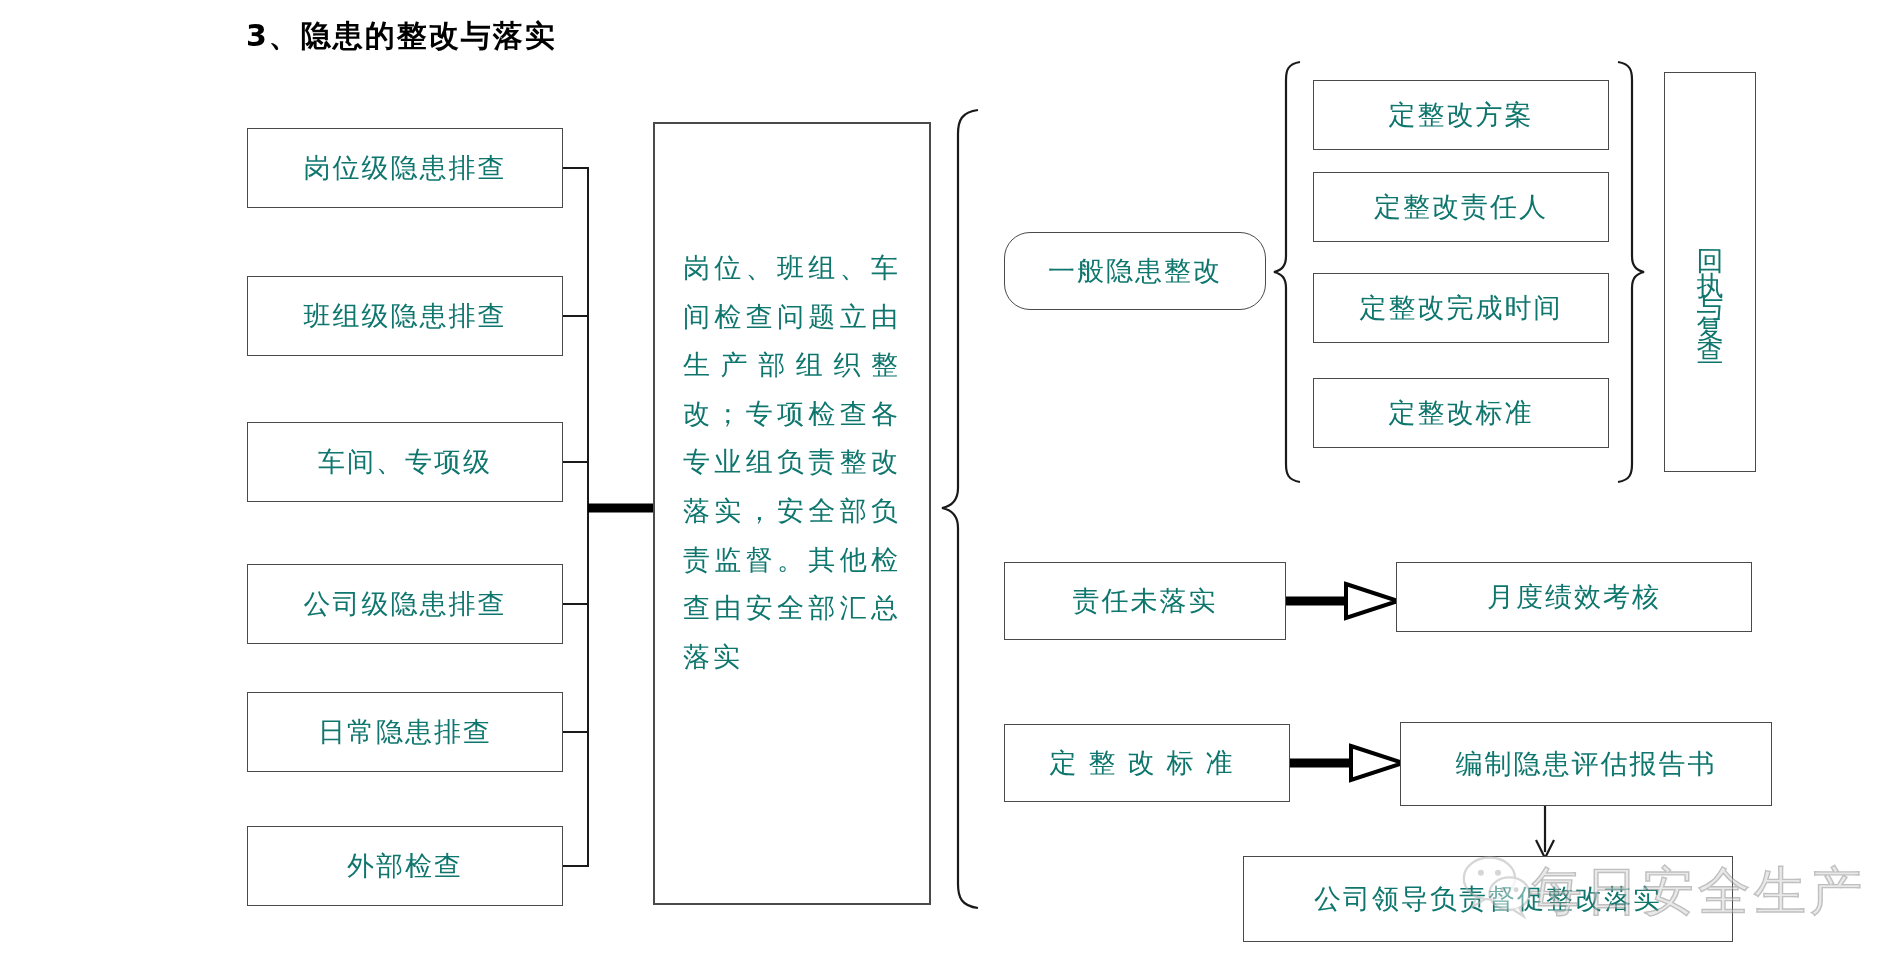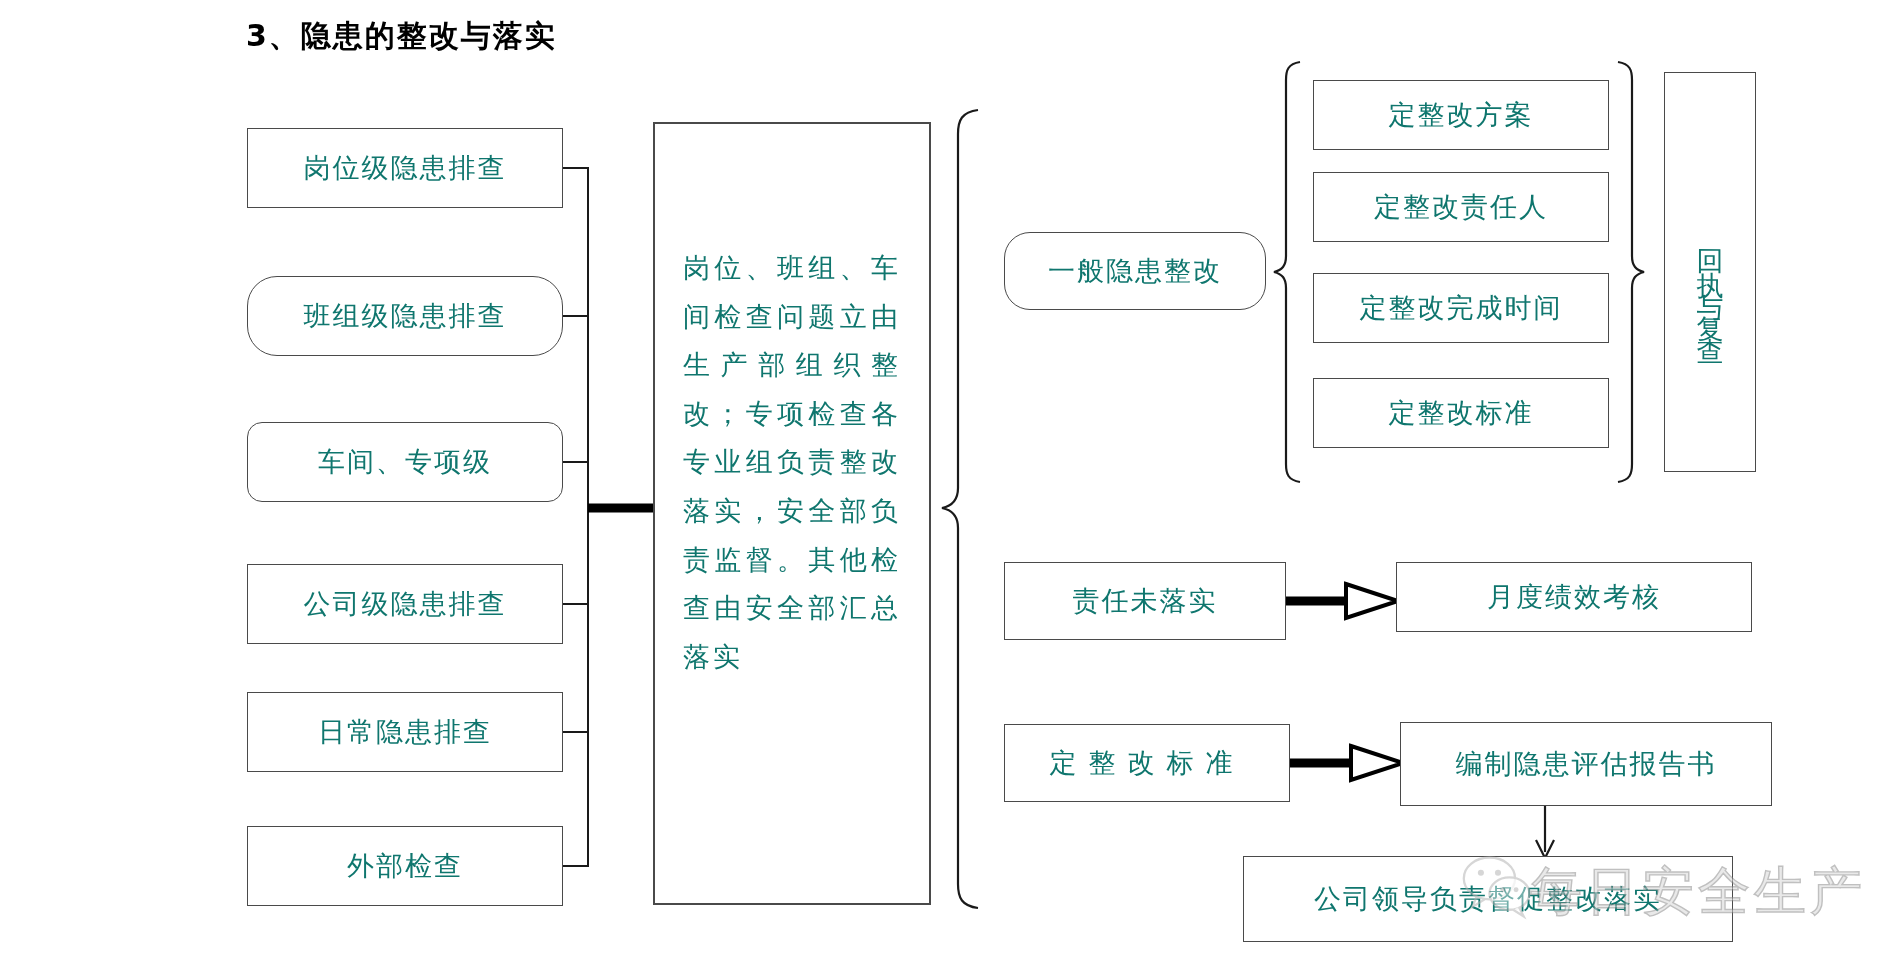--- a/index.html
+++ b/index.html
@@ -169,24 +169,24 @@
 
     <g>
       <line x1="1545" y1="806" x2="1545" y2="852" stroke="#1a1a1a" stroke-width="2.2"></line>
       <polyline points="1536,840 1545,858 1554,840" fill="none" stroke="#1a1a1a" stroke-width="2.2"></polyline>
     </g>
   </svg>
 
   <div class="box thin" style="left:247px; top:128px; width:316px; height:80px;">
     <span>岗位级隐患排查</span>
   </div>
-  <div class="box thin" style="left:247px; top:276px; width:316px; height:80px;border-radius:30px;">
+  <div class="box thin" style="left:247px; top:276px; width:316px; height:80px;">
     <span>班组级隐患排查</span>
   </div>
-  <div class="box thin" style="left:247px; top:422px; width:316px; height:80px;border-radius:15px;">
+  <div class="box thin" style="left:247px; top:422px; width:316px; height:80px;">
     <span>车间、专项级</span>
   </div>
   <div class="box thin" style="left:247px; top:564px; width:316px; height:80px;">
     <span>公司级隐患排查</span>
   </div>
   <div class="box thin" style="left:247px; top:692px; width:316px; height:80px;">
     <span>日常隐患排查</span>
   </div>
   <div class="box thin" style="left:247px; top:826px; width:316px; height:80px;">
     <span>外部检查</span>

